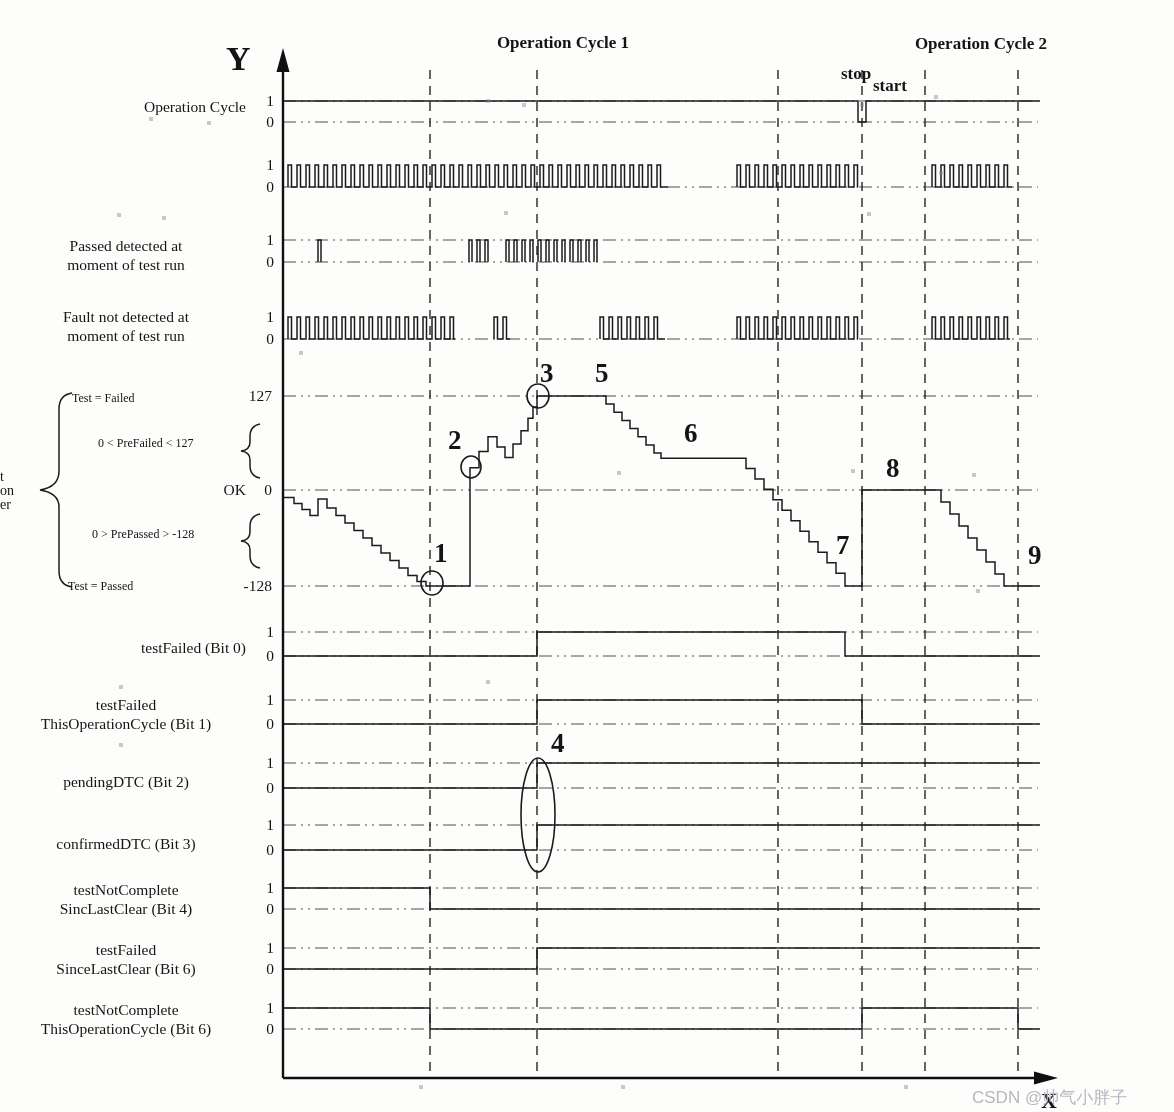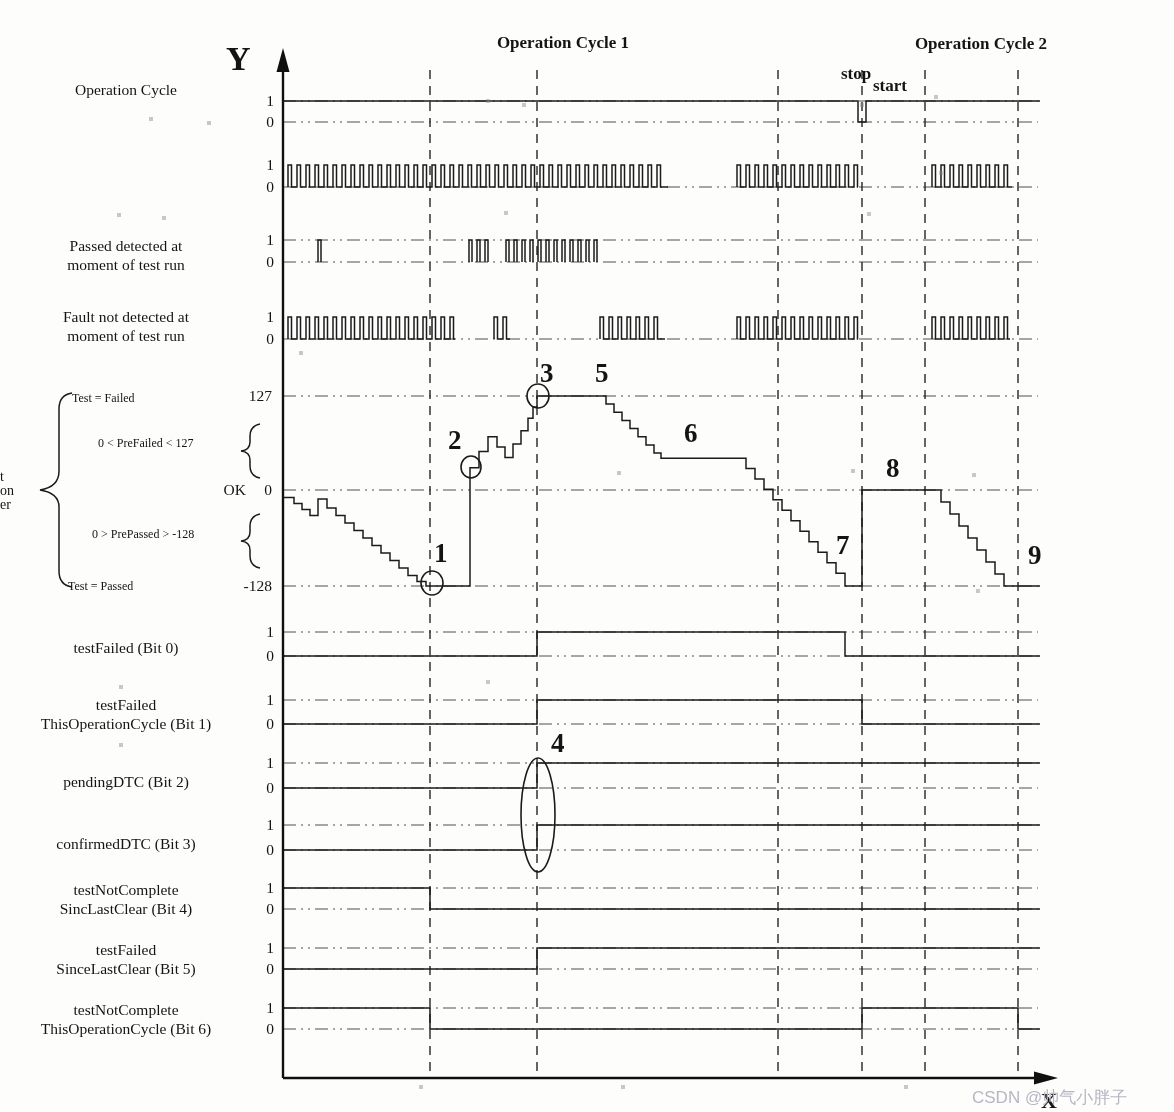--- a/index.html
+++ b/index.html
@@ -136,51 +136,51 @@
   <div class="noise"></div>
 
   <div class="axlabel" style="left:226px;top:40px;font-size:34px;">Y</div>
   <div class="axlabel" style="left:1041px;top:1088px;font-size:22px;">X</div>
 
   <div class="hlabel" style="left:453px;top:33px;width:220px;">Operation Cycle 1</div>
   <div class="hlabel" style="left:864px;top:40px;width:52px;margin-top:36px;">start</div>
   <div class="hlabel" style="left:830px;top:64px;width:52px;">stop</div>
   <div class="hlabel" style="left:871px;top:34px;width:220px;">Operation Cycle 2</div>
 
-  <div class="rowlabel" style="top:80px;">
+  <div class="rowlabel" style="top:97px;text-align:right;">
     <div>Operation Cycle</div>
   </div>
   <div class="rowlabel" style="top:236px;">
     <div>Passed detected at</div>
     <div>moment of test run</div>
   </div>
   <div class="rowlabel" style="top:307px;">
     <div>Fault not detected at</div>
     <div>moment of test run</div>
   </div>
-  <div class="rowlabel" style="top:638px;">
+  <div class="rowlabel" style="top:638px;text-align:right;">
     <div>testFailed (Bit 0)</div>
   </div>
   <div class="rowlabel" style="top:695px;">
     <div>testFailed</div>
     <div>ThisOperationCycle (Bit 1)</div>
   </div>
   <div class="rowlabel" style="top:772px;">
     <div>pendingDTC (Bit 2)</div>
   </div>
   <div class="rowlabel" style="top:834px;">
     <div>confirmedDTC (Bit 3)</div>
   </div>
   <div class="rowlabel" style="top:880px;">
     <div>testNotComplete</div>
     <div>SincLastClear (Bit 4)</div>
   </div>
   <div class="rowlabel" style="top:940px;">
     <div>testFailed</div>
-    <div>SinceLastClear (Bit 5)</div>
+    <div>SinceLastClear (Bit 6)</div>
   </div>
   <div class="rowlabel" style="top:1000px;">
     <div>testNotComplete</div>
     <div>ThisOperationCycle (Bit 6)</div>
   </div>
 
   <div class="clabel" style="left:72px;top:389px;">Test = Failed</div>
   <div class="clabel" style="left:98px;top:434px;">0 &lt; PreFailed &lt; 127</div>
   <div class="clabel" style="left:92px;top:525px;">0 &gt; PrePassed &gt; -128</div>
   <div class="clabel" style="left:68px;top:577px;">Test = Passed</div>

